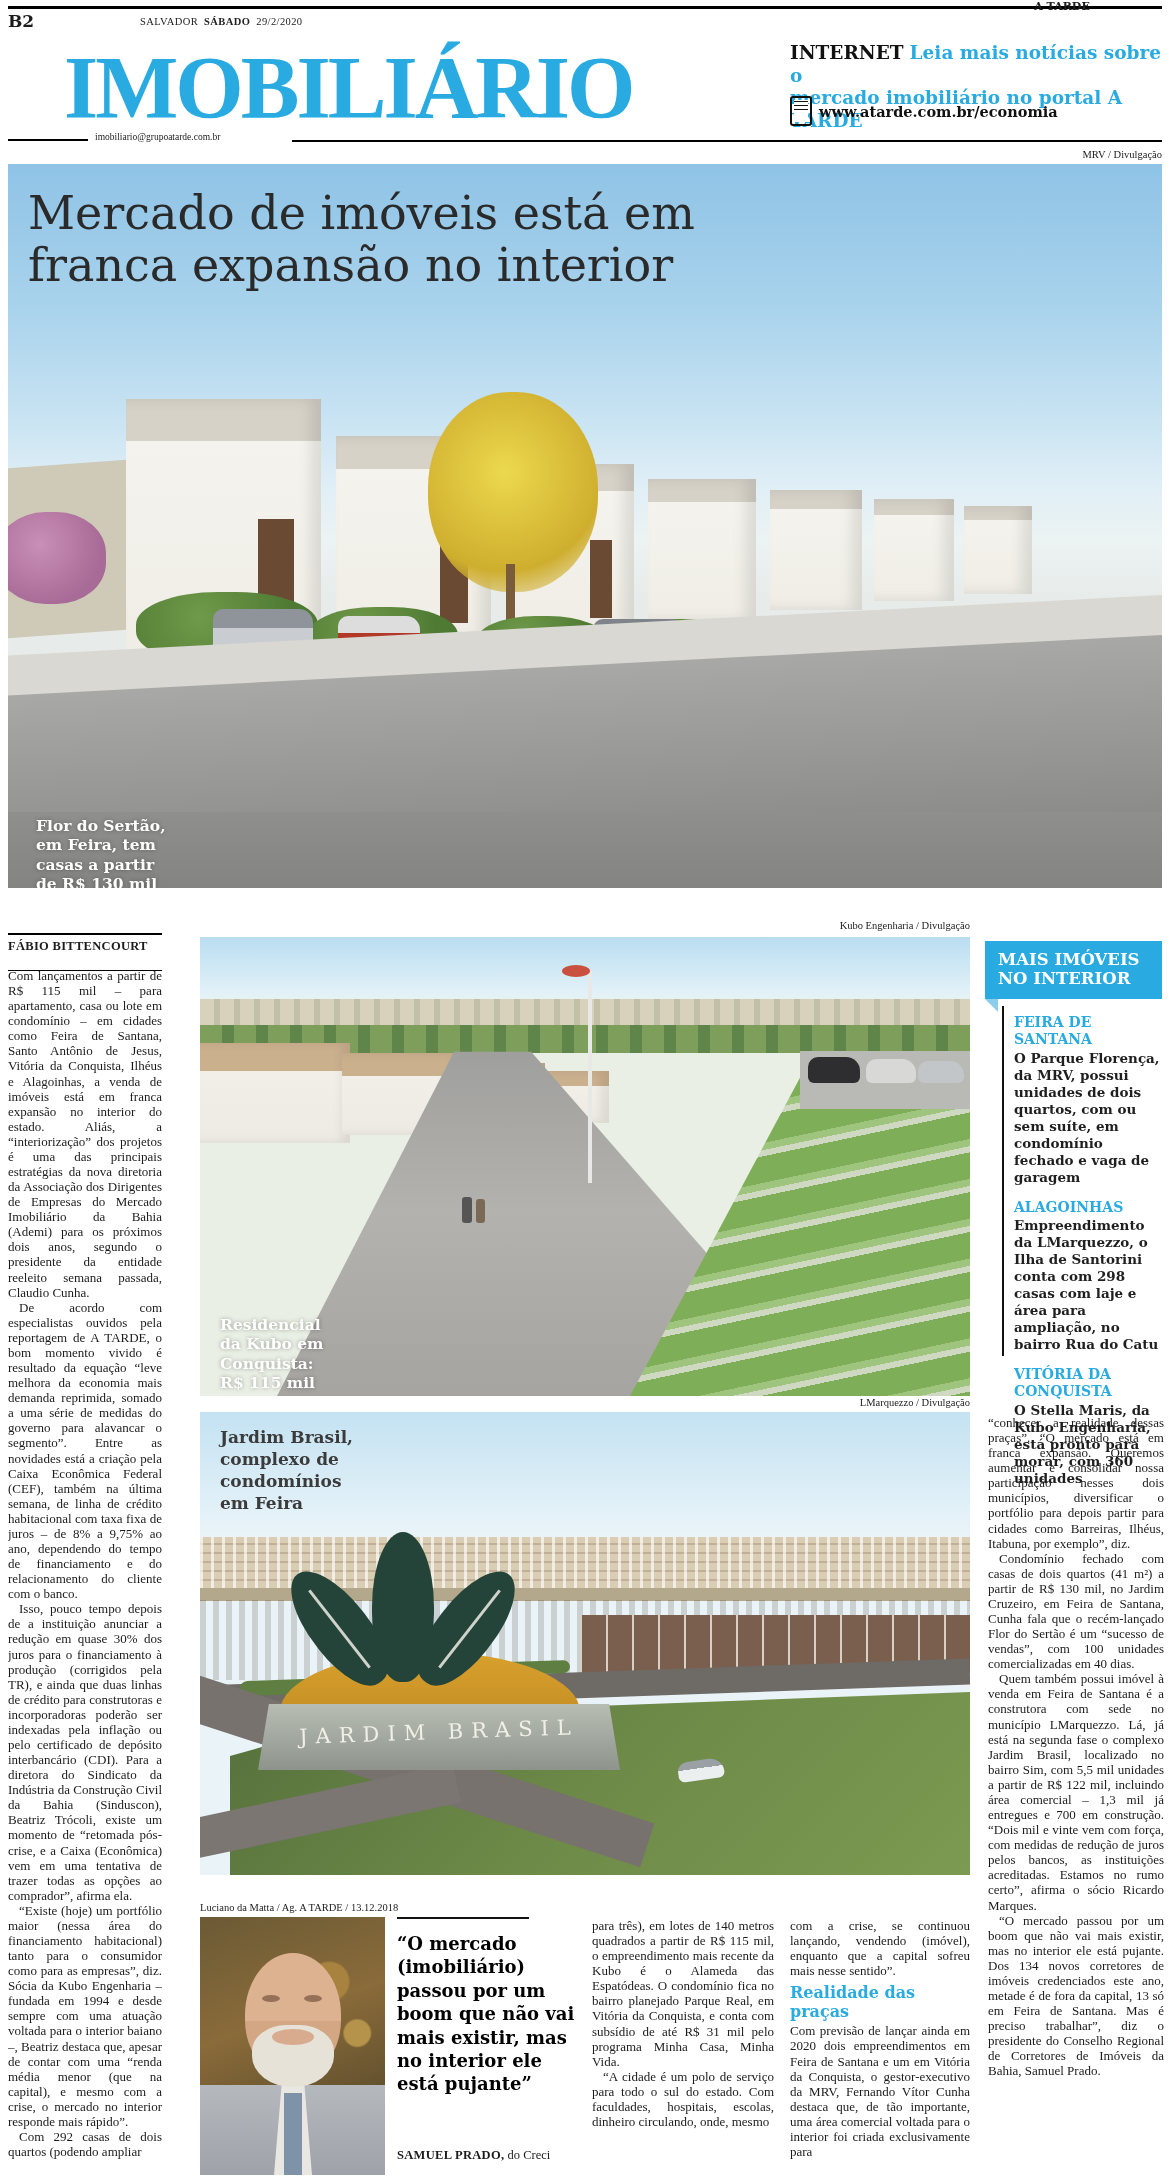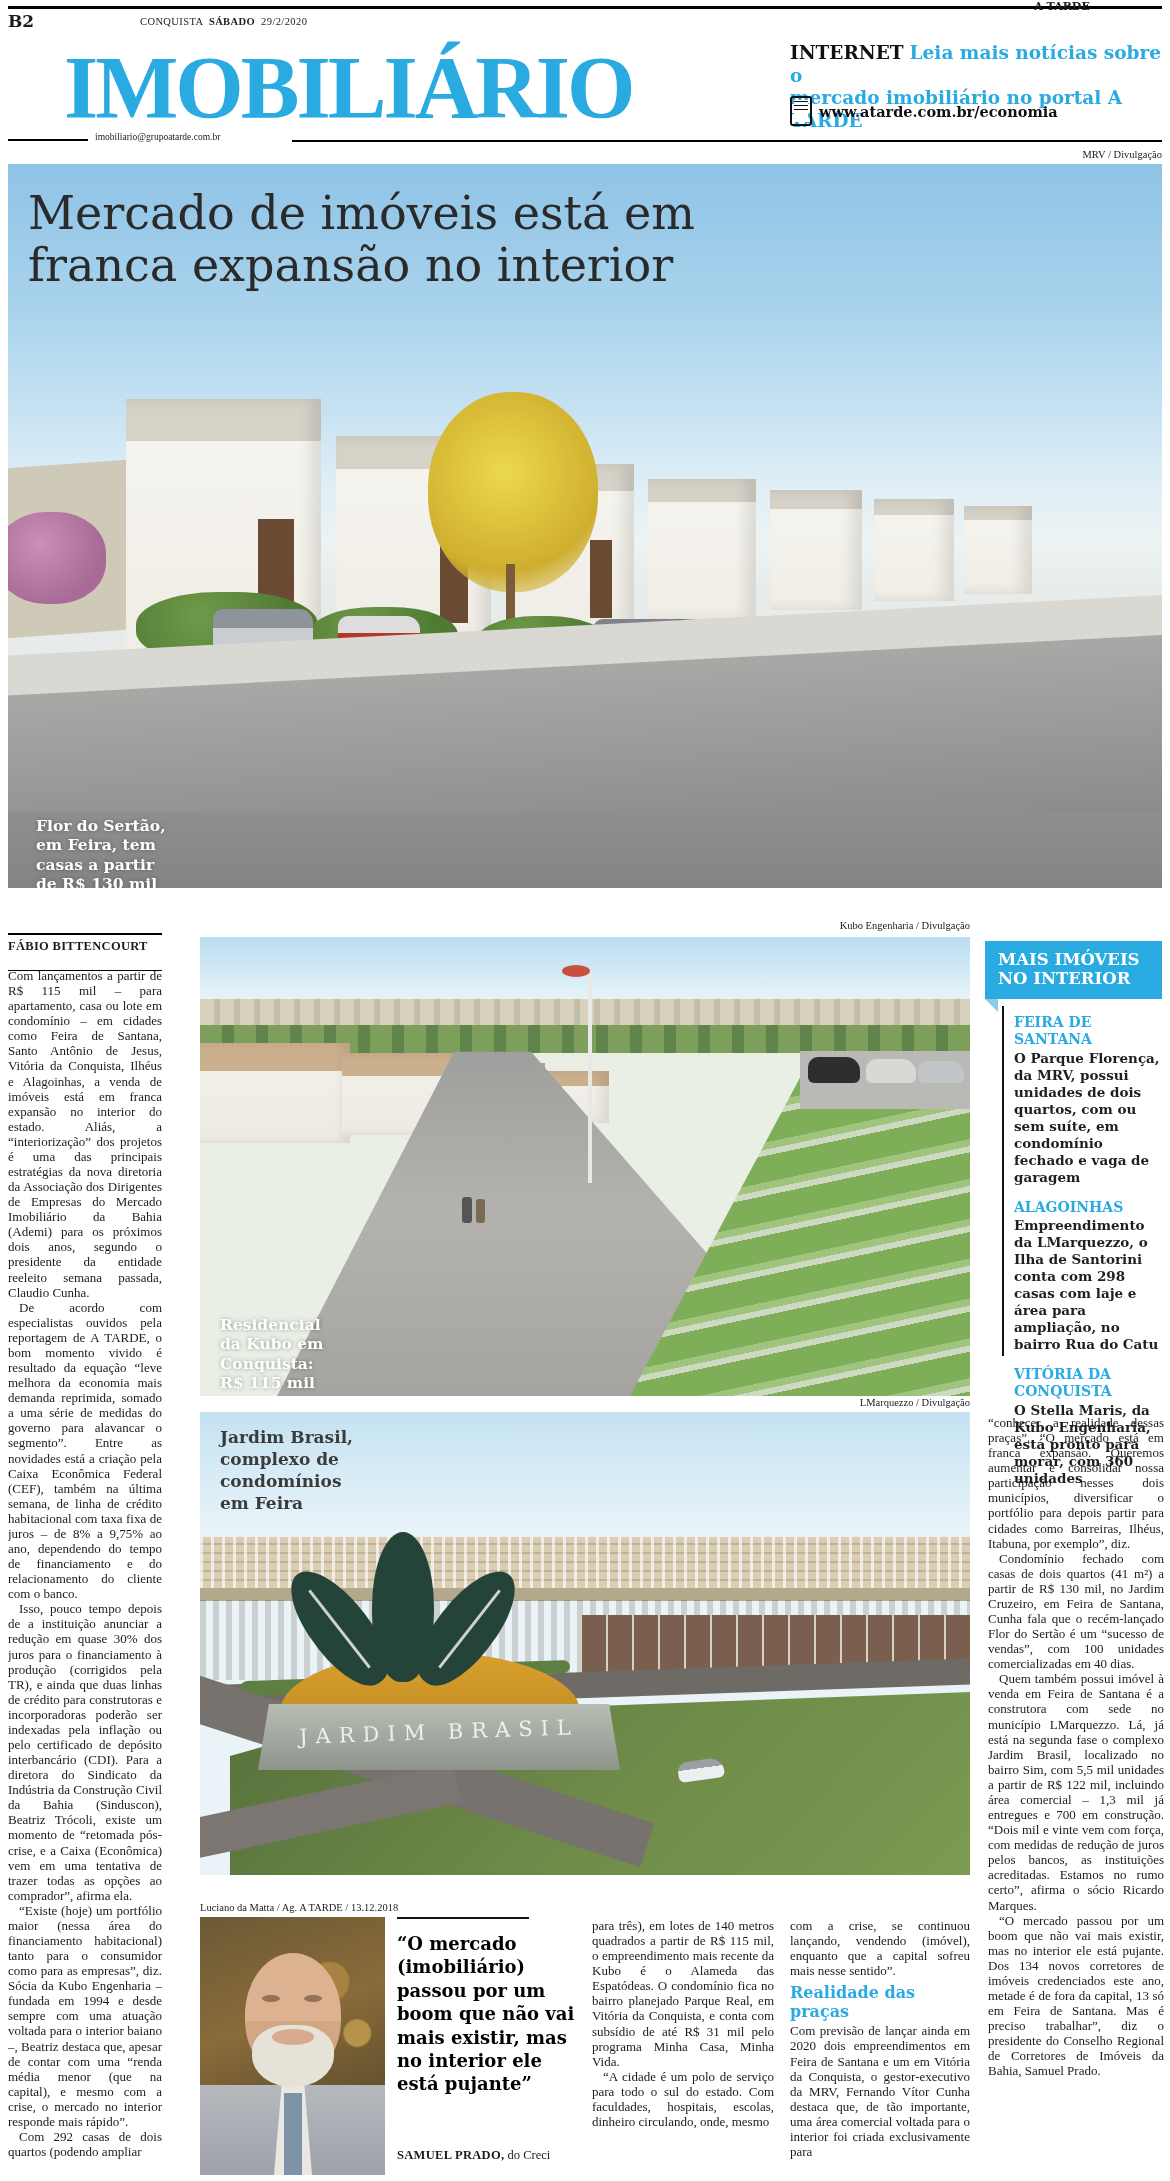--- a/index.html
+++ b/index.html
@@ -103,21 +103,21 @@
         font-size:13.5px;line-height:1.26;margin-top:2px;}
 </style>
 </head>
 <body>
 
 <div class="page">
 
   <div class="abs top-rule"></div>
   <div class="abs page-num">B2</div>
   <div class="abs dateline">
-    <span>CONQUISTA</span>
+    <span>SALVADOR</span>
     <b>SÁBADO</b>
     <span>29/2/2020</span>
   </div>
   <div class="abs brand">A TARDE</div>
 
   <div class="abs mast-title">IMOBILIÁRIO</div>
   <div class="abs internet">
     <span class="blk">INTERNET</span><span>Leia mais notícias sobre o</span><br>
     <span>mercado imobiliário no portal A TARDE</span>
   </div>

